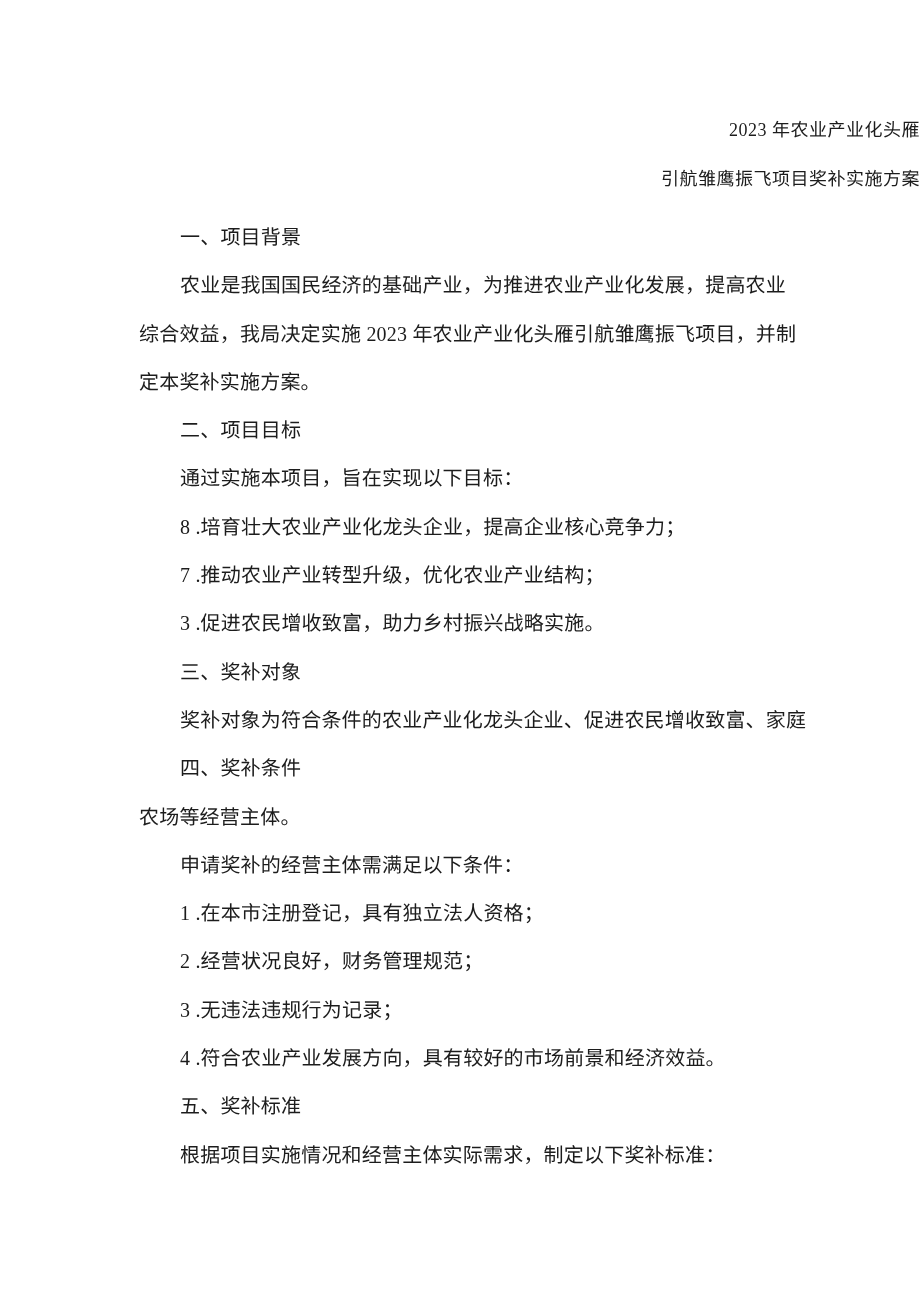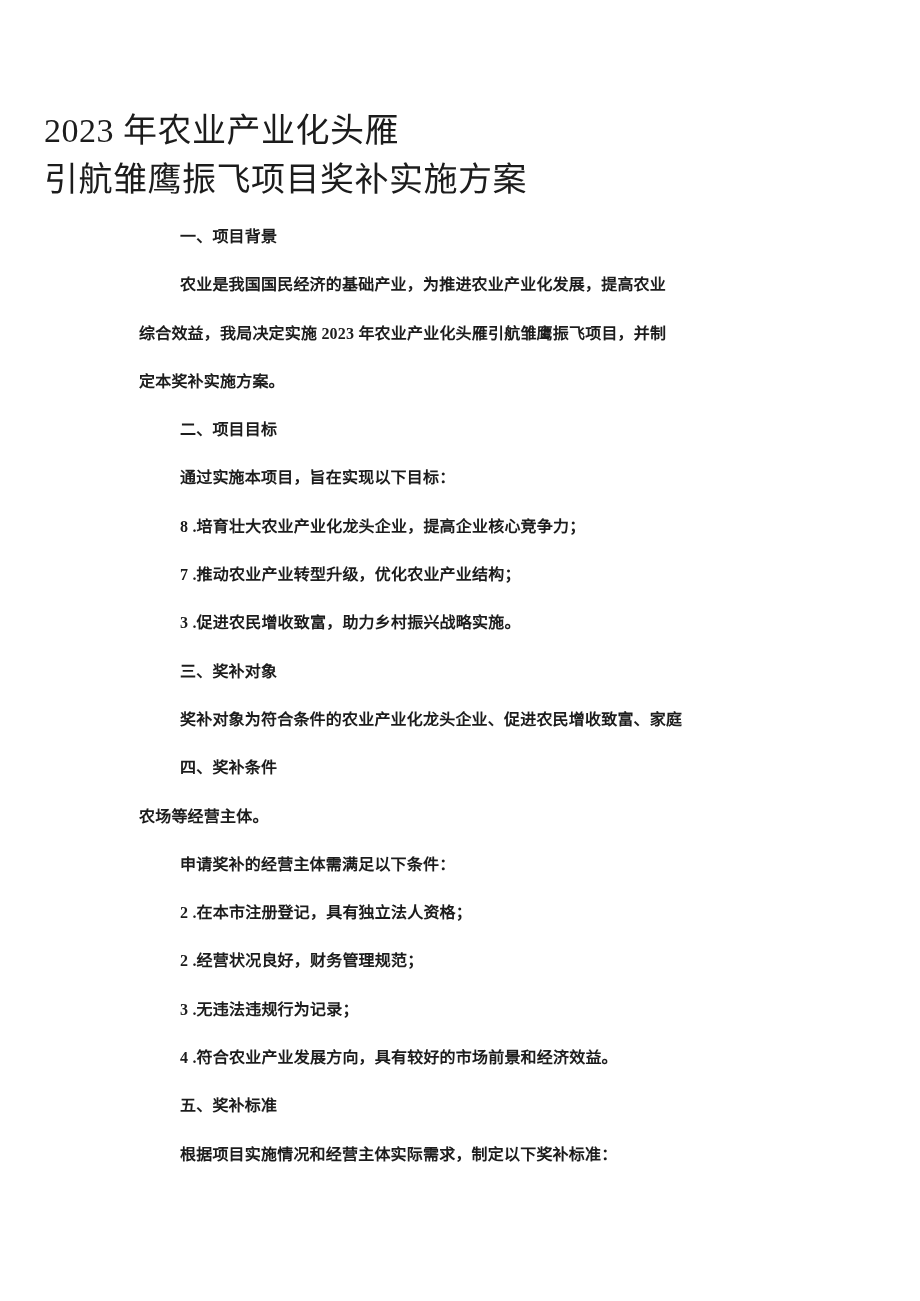--- a/index.html
+++ b/index.html
@@ -16,39 +16,37 @@
     inset: 0;
     background: #ffffff;
     color: #1c1c1c;
   }
   
   .titles {
     position: absolute;
     top: 106px;
     left: 0;
     right: 0;
-    text-align: left;
-    font-size: 34px;
+    text-align: right;
+    font-size: 18px;
     line-height: 49px;
     letter-spacing: 0.5px;
     white-space: nowrap;
     color: #1c1c1c;
-    padding-left: 44px;
   }
   
   .body-text {
     position: absolute;
     top: 213px;
     left: 139px;
     right: 0;
-    font-size: 16px;
+    font-size: 20px;
     line-height: 48.3px;
     letter-spacing: 0.2px;
     color: #1c1c1c;
-    font-weight: bold;
   }
   .line {
     white-space: nowrap;
   }
   .ind {
     padding-left: 41px; 
   }
 </style>
 </head>
 <body>
@@ -68,21 +66,21 @@
     <div class="line ind">二、项目目标</div>
     <div class="line ind">通过实施本项目，旨在实现以下目标：</div>
     <div class="line ind">8 .培育壮大农业产业化龙头企业，提高企业核心竞争力；</div>
     <div class="line ind">7 .推动农业产业转型升级，优化农业产业结构；</div>
     <div class="line ind">3 .促进农民增收致富，助力乡村振兴战略实施。</div>
     <div class="line ind">三、奖补对象</div>
     <div class="line ind">奖补对象为符合条件的农业产业化龙头企业、促进农民增收致富、家庭</div>
     <div class="line ind">四、奖补条件</div>
     <div class="line">农场等经营主体。</div>
     <div class="line ind">申请奖补的经营主体需满足以下条件：</div>
-    <div class="line ind">2 .在本市注册登记，具有独立法人资格；</div>
+    <div class="line ind">1 .在本市注册登记，具有独立法人资格；</div>
     <div class="line ind">2 .经营状况良好，财务管理规范；</div>
     <div class="line ind">3 .无违法违规行为记录；</div>
     <div class="line ind">4 .符合农业产业发展方向，具有较好的市场前景和经济效益。</div>
     <div class="line ind">五、奖补标准</div>
     <div class="line ind">根据项目实施情况和经营主体实际需求，制定以下奖补标准：</div>
   </div>
 
 </div>
 
 </body></html>

